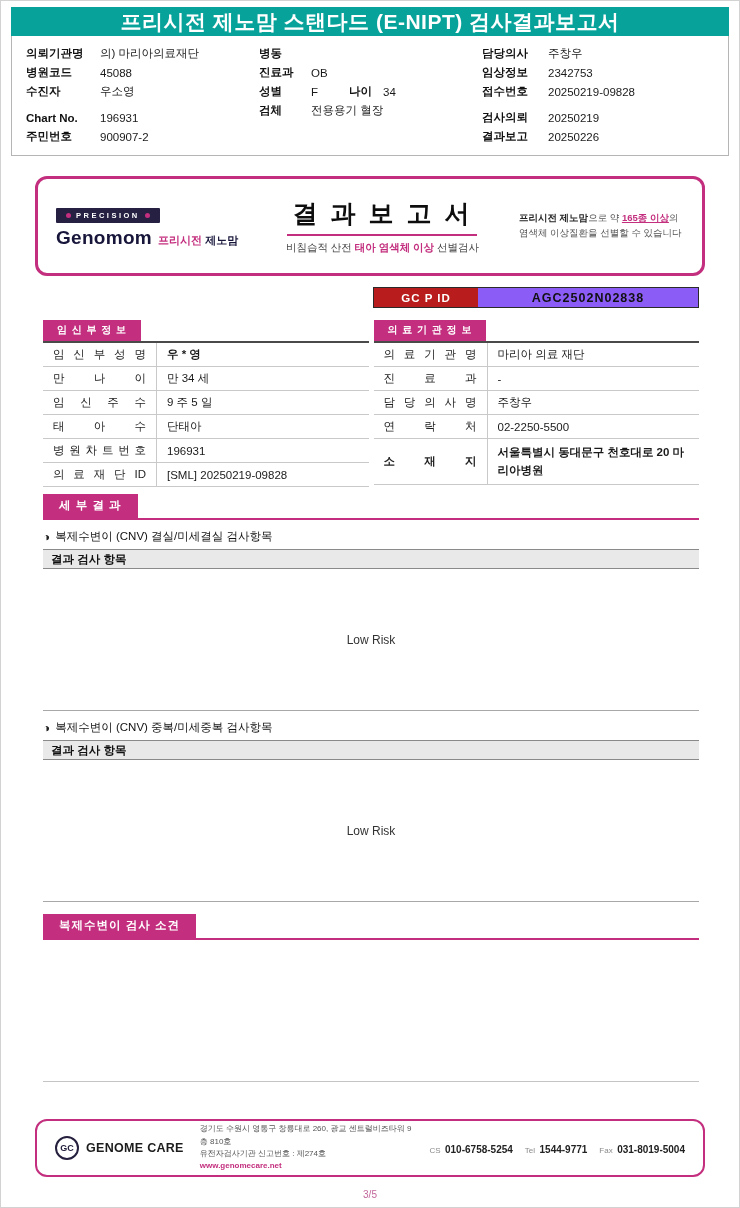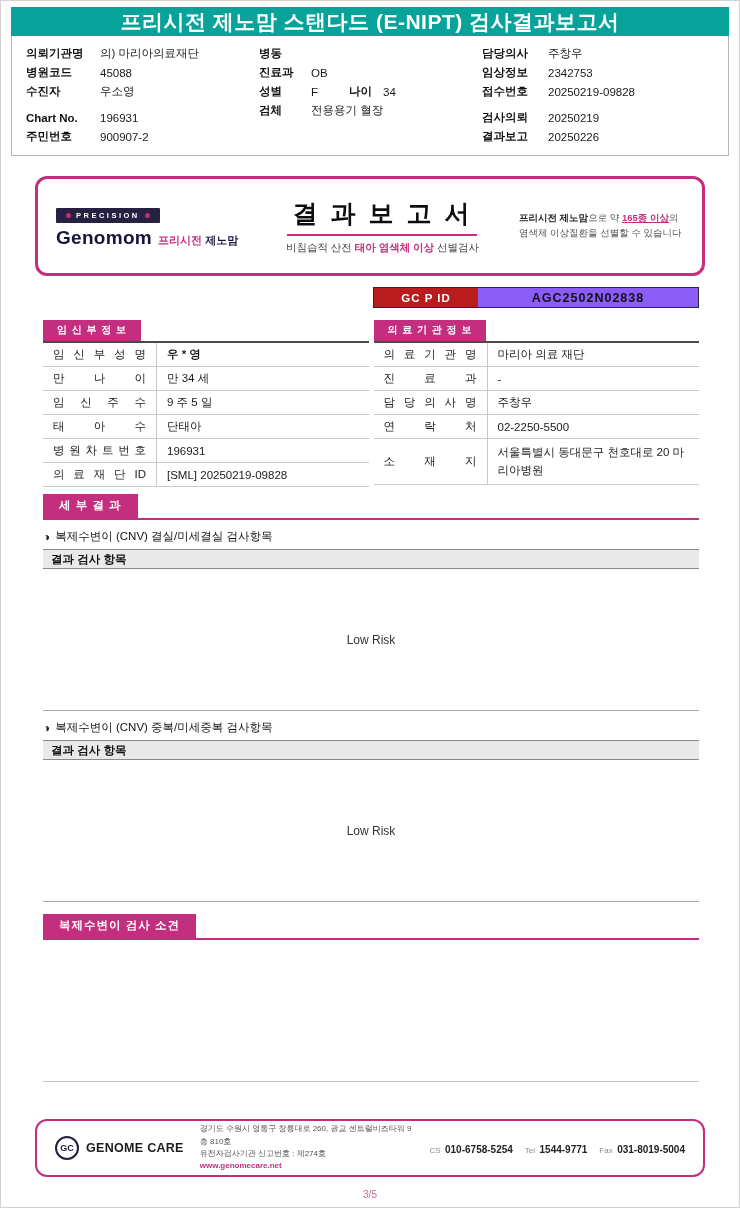--- a/index.html
+++ b/index.html
@@ -61,21 +61,21 @@
   .tbl { flex:1; }
   .tbl-tab { display:inline-block; background:#C32F7E; color:#fff; font-size:10px; font-weight:bold;
     padding:3px 14px 4px; letter-spacing:1px; }
   .tbl-body { border-top:2px solid #4a4a4a; }
   .tbl-row { display:flex; align-items:stretch; border-bottom:1px solid #c9c9c9; min-height:23px; font-size:11.5px; }
   .tbl-label { width:113px; padding:4px 10px; text-align:justify; text-align-last:justify;
     color:#222; display:flex; align-items:center; }
   .tbl-label > span { width:100%; text-align:justify; text-align-last:justify; }
   .tbl-value { flex:1; padding:4px 10px; border-left:1px solid #c9c9c9; display:flex; align-items:center; color:#1a1a1a; }
   .tbl-value.bold { font-weight:bold; }
-  .tbl-row.tall { min-height:46px; }
+  .tbl-row.tall { min-height:46px;font-weight:bold; }
   .tbl-row.tall .tbl-value { line-height:1.5; }
 
   
   .section-head { margin:7px 40px 0 42px; border-bottom:2.5px solid #C32F7E; line-height:0; }
   .section-tab { display:inline-block; background:#C32F7E; color:#fff; font-size:11.5px; font-weight:bold;
     letter-spacing:1px; padding:4px 16px 5px; line-height:normal; }
   .findings-head { margin-top:12px; }
 
   
   .cnv-heading { margin:9px 40px 0 42px; font-size:11.5px; color:#111; display:flex; align-items:center; gap:5px; }

